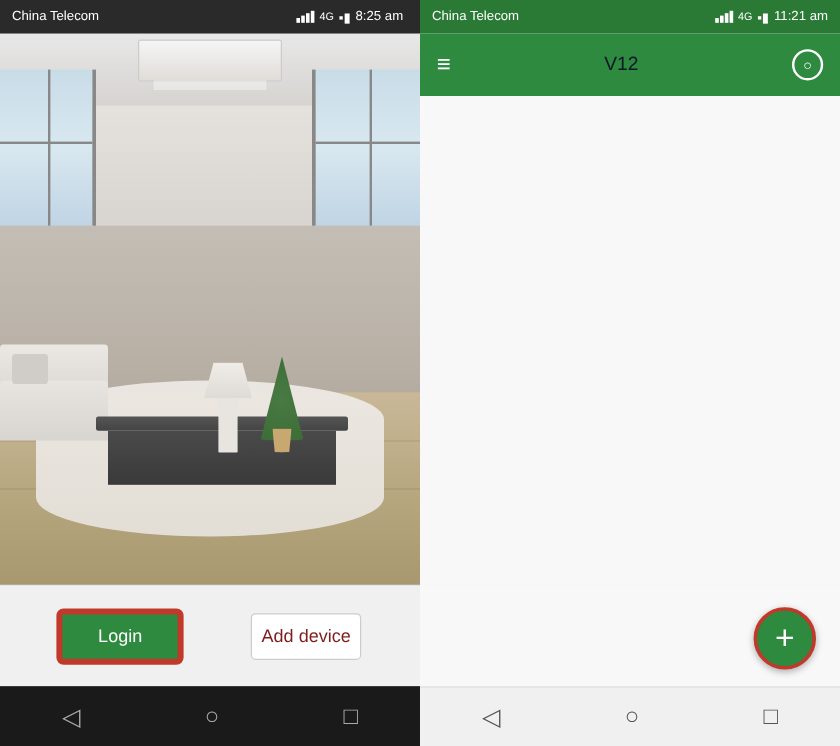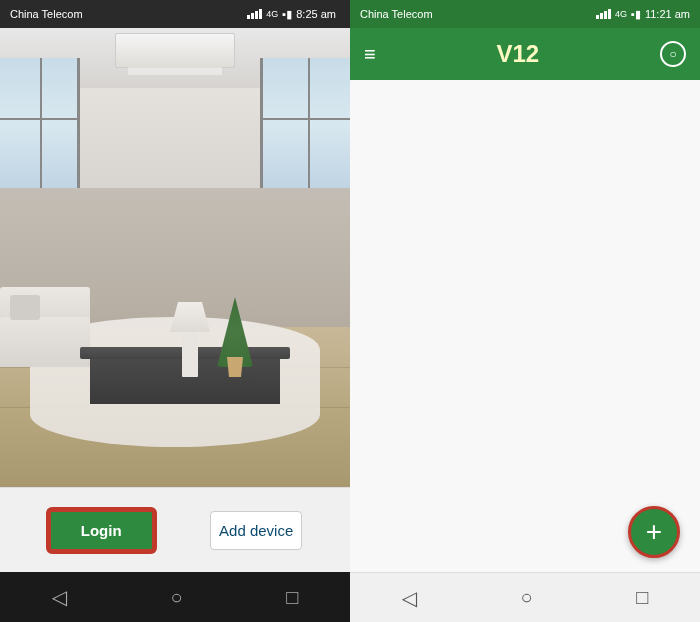--- a/index.html
+++ b/index.html
@@ -280,28 +280,28 @@
       padding: 0 20px;
       border-top: 1px solid #ddd;
     }
     .btn-login {
       background: #2d8a3e;
       color: #fff;
       border: 3px solid #c0392b;
       border-radius: 4px;
       padding: 10px 30px;
       font-size: 15px;
-      font-weight: bold;
+      font-weight: normal;
       cursor: pointer;
       outline: 3px solid #c0392b;
       outline-offset: -1px;
     }
     .btn-add-device {
       background: #fff;
-      color: #0c4a6e;
+      color: #7f1d1d;
       border: 1px solid #ccc;
       border-radius: 4px;
       padding: 10px 8px;
       font-size: 15px;
       cursor: pointer;
     }
 
     
     .nav-bar {
       height: 50px;
@@ -342,23 +342,23 @@
 
     .app-header {
       height: 52px;
       background: #2d8a3e;
       display: flex;
       align-items: center;
       justify-content: space-between;
       padding: 0 14px;
     }
     .app-header-title {
-      color: #fef9c3;
-      font-size: 24px;
-      font-weight: bold;
+      color: #0f172a;
+      font-size: 16px;
+      font-weight: normal;
     }
     .header-menu-icon {
       color: #fff;
       font-size: 20px;
     }
     .header-chat-icon {
       color: #fff;
       font-size: 22px;
     }
 

